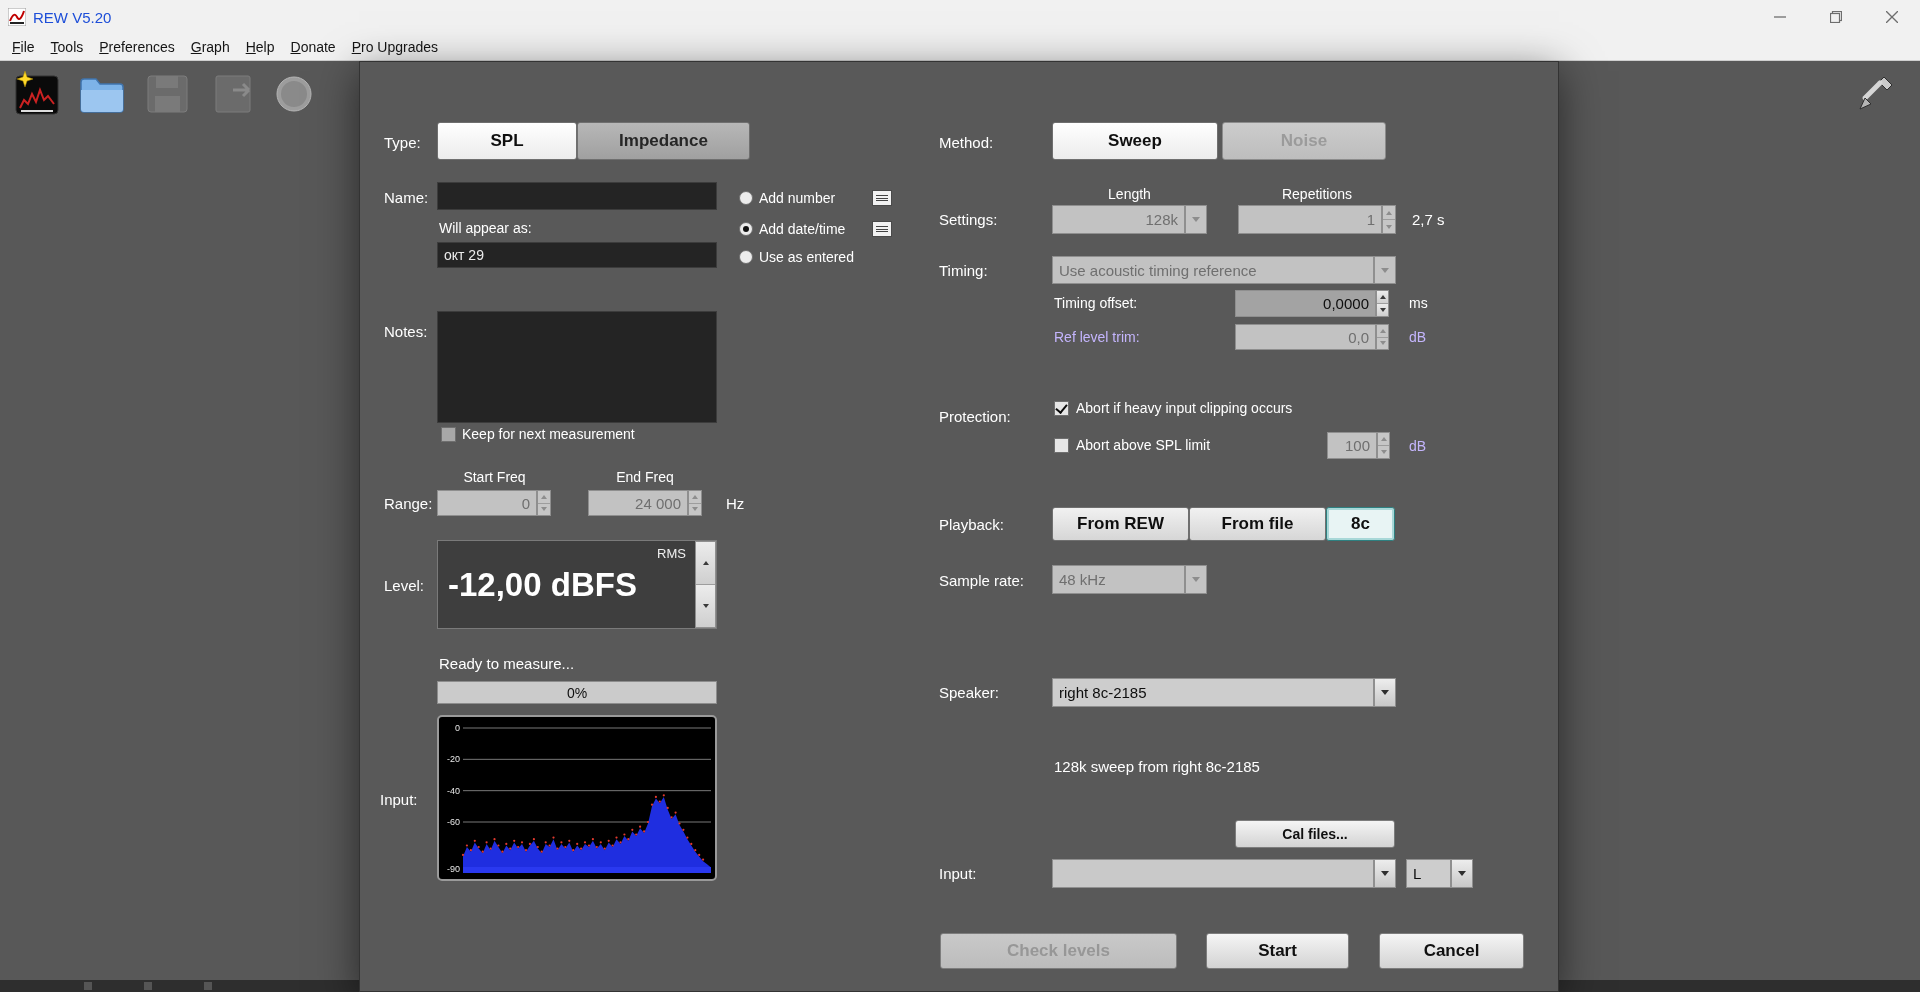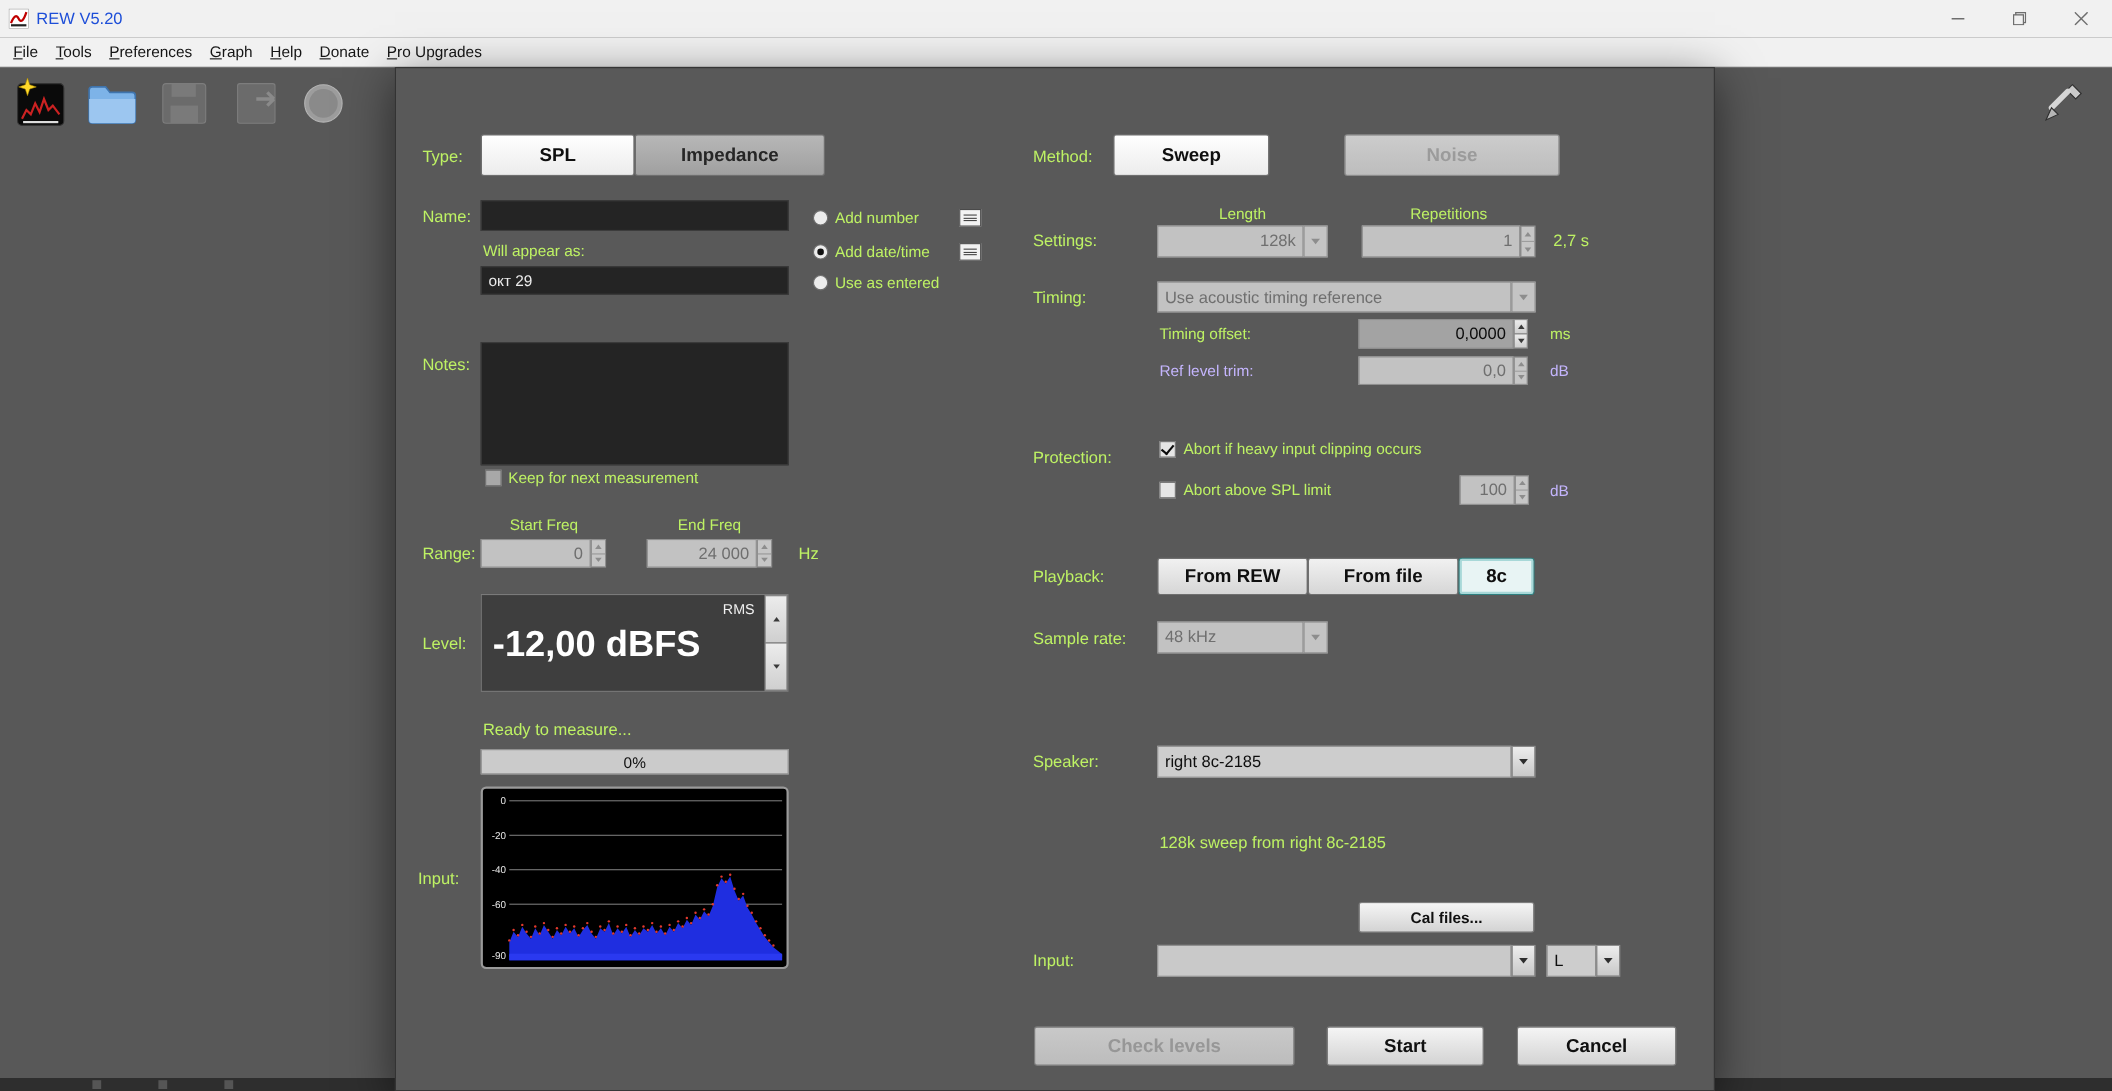--- a/index.html
+++ b/index.html
@@ -14,21 +14,21 @@
 .menu-item{padding:3px 8px;cursor:default}
 .menu-item::first-letter{text-decoration:underline}
 .tool{position:absolute;z-index:1}
 .taskbar{position:absolute;left:0;right:0;bottom:0;height:12px;background:#2e2e2e;z-index:1}
 .tb-chip{position:absolute;bottom:2px;width:8px;height:8px;background:#555}
 
 .dialog{position:absolute;left:359px;top:61px;width:1200px;height:931px;background:#595959;border:1px solid #333;box-shadow:0 10px 40px rgba(0,0,0,.55);z-index:5}
 .dlg-title{position:absolute;top:0;left:0;right:0;height:39px;background:#f2f2f2;display:flex;align-items:center;padding:0 16px;font-size:15px;color:#101010;border-bottom:1px solid #cfcfcf}
 .dlg-close{position:absolute;right:12px;top:8px;width:28px;height:24px;display:flex;align-items:center;justify-content:center}
 
-.lbl{position:absolute;height:17px;line-height:17px;color:#bef264;font-size:15px;white-space:nowrap}
+.lbl{position:absolute;height:17px;line-height:17px;color:#ffffff;font-size:15px;white-space:nowrap}
 .lbl.dis{color:#c4b5fd}
 .lbl.ctr{text-align:center}
 .lbl.sm{font-size:14px}
 .seg{position:absolute;display:flex;align-items:center;justify-content:center;font-size:17px;font-weight:bold;border-radius:3px}
 .seg.on{background:linear-gradient(#ffffff,#ececec);border:1px solid #6f6f6f;color:#0f0f0f}
 .seg.off{background:linear-gradient(#b7b7b7,#a0a0a0);border:1px solid #6f6f6f;color:#262626}
 .seg.disabled{background:linear-gradient(#cccccc,#bdbdbd);border:1px solid #8c8c8c;color:#9b9b9b}
 .seg.mid{background:linear-gradient(#f1f1f1,#d6d6d6);border:1px solid #6f6f6f;color:#0f0f0f}
 .seg.hl{background:#e8f4f4;border:1px solid #2e8080;box-shadow:inset 0 0 0 2px #a8d8d8;color:#0f0f0f}
 .push{position:absolute;display:flex;align-items:center;justify-content:center;font-size:17px;font-weight:bold;color:#101010;background:linear-gradient(#f5f5f5,#d3d3d3);border:1px solid #7d7d7d;border-radius:3px}
@@ -303,22 +303,22 @@
         <circle cx="244.4" cy="112.8" r="1.1" fill="#e23a2e"></circle>
         <circle cx="248.4" cy="120.6" r="1.1" fill="#e23a2e"></circle>
         <circle cx="252.3" cy="126.9" r="1.1" fill="#e23a2e"></circle>
         <circle cx="256.3" cy="133.2" r="1.1" fill="#e23a2e"></circle>
         <circle cx="260.2" cy="137.9" r="1.1" fill="#e23a2e"></circle>
         <circle cx="264.1" cy="142.6" r="1.1" fill="#e23a2e"></circle>
       </svg>
   </div>
 
   <span class="lbl" style="left:579px;top:72px">Method:</span>
-  <div class="seg on" style="left:652px;top:60px;width:142px;height:38px">Sweep</div>
-  <div class="seg disabled" style="left:862px;top:60px;width:196px;height:38px">Noise</div>
+  <div class="seg on" style="left:692px;top:60px;width:166px;height:38px">Sweep</div>
+  <div class="seg disabled" style="left:862px;top:60px;width:164px;height:38px">Noise</div>
 
   <span class="lbl sm ctr" style="left:692px;top:124px;width:155px">Length</span>
   <span class="lbl sm ctr" style="left:878px;top:124px;width:158px">Repetitions</span>
   <span class="lbl" style="left:579px;top:149px">Settings:</span>
   <div class="fld right" style="left:692px;top:143px;width:133px;height:29px">128k</div>
   <div class="combo-arrow dis" style="left:825px;top:143px;width:22px;height:29px">
       <span class="tri"></span>
     </div>
   <div class="fld right" style="left:878px;top:143px;width:144px;height:29px">1</div>
   <div class="spin dis" style="left:1022px;top:143px;width:14px;height:29px">

